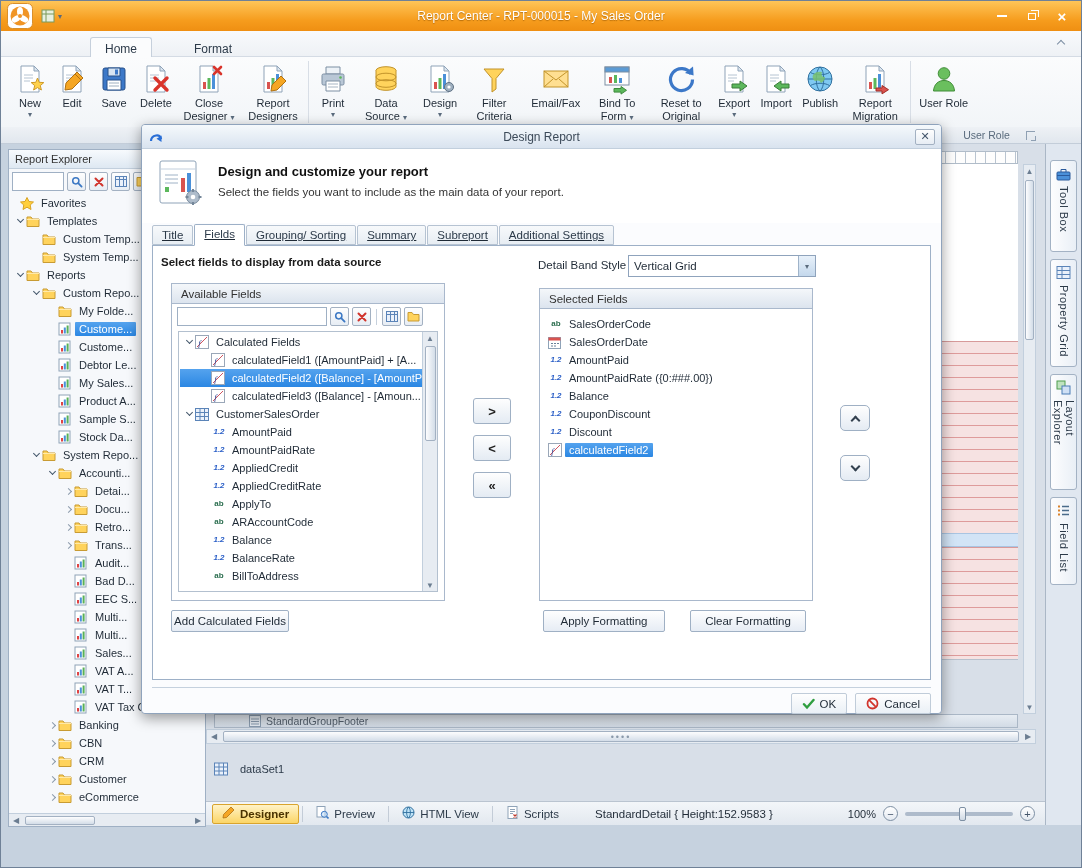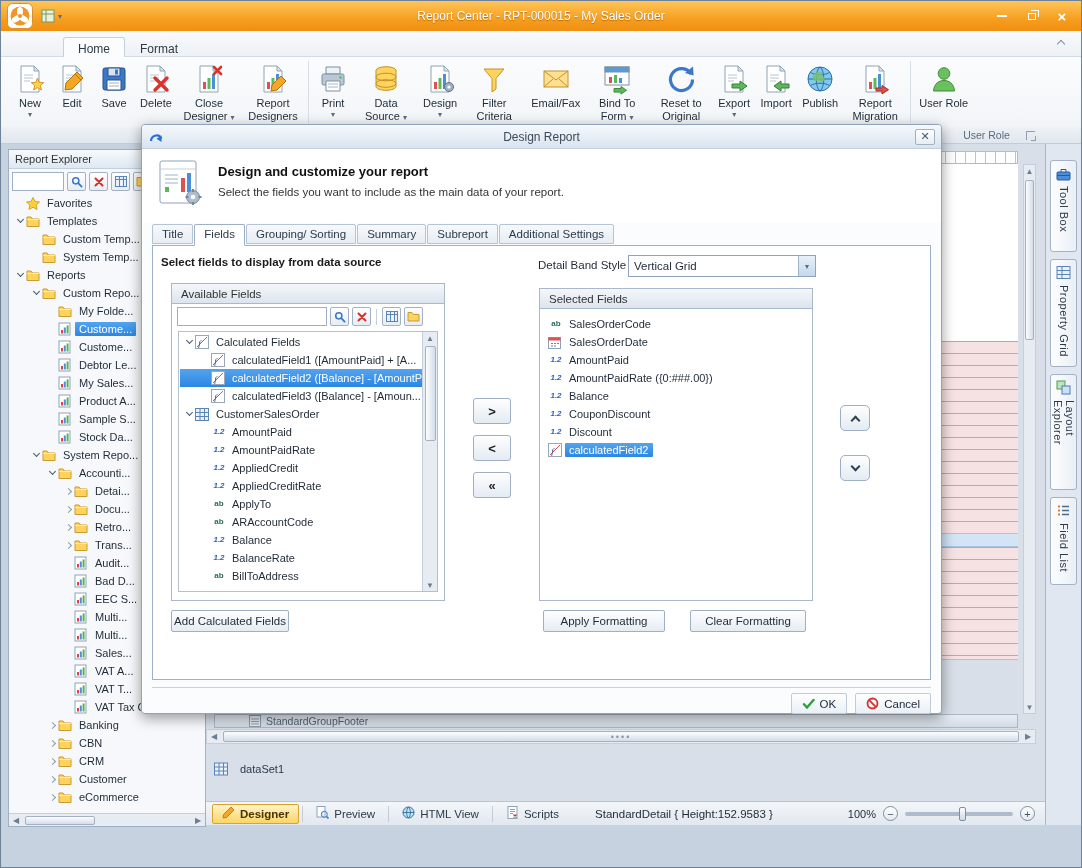--- a/index.html
+++ b/index.html
@@ -14,21 +14,21 @@
   .tb-title{position:absolute;left:0;right:0;text-align:center;color:#fff;font-size:12px;text-shadow:0 1px 1px rgba(140,80,0,.6);pointer-events:none;}
   .winbtns{margin-left:auto;display:flex;z-index:2;}
   .wb{width:30px;height:22px;display:flex;align-items:center;justify-content:center;color:#fff;cursor:default;}
   .glyph-min{width:10px;height:2px;background:#fff;}
   .glyph-restore{position:relative;width:8px;height:7px;border:1.3px solid #fff;}
   .glyph-restore::before{content:'';position:absolute;left:2px;top:-4px;width:7px;height:6px;border:1.3px solid #fff;border-bottom:none;border-left:none;}
   .wb-close{font-size:15px;font-weight:bold;}
 
   
   .rtabs{position:absolute;left:0;top:30px;right:0;height:26px;background:linear-gradient(#f8fafc,#eef1f5);border-bottom:1px solid #d4dbe4;display:flex;align-items:flex-end;padding-left:62px;}
-  .rtab{padding:4px 14px 5px;font-size:12px;color:#2c3a49;border:1px solid transparent;border-bottom:none;border-radius:3px 3px 0 0;}
+  .rtab{padding:4px 14px 5px;font-size:12px;color:#2c3a49;border:1px solid transparent;border-bottom:none;border-radius:3px 3px 0 0;margin-left:27px;}
   .rtab.active{background:#fbfcfd;border-color:#c6d0dc;}
   .ribbon-collapse{position:absolute;right:16px;top:8px;width:8px;height:8px;}
   .ribbon-collapse::before{content:'';position:absolute;left:1px;top:2px;width:5px;height:5px;border-left:1.6px solid #7d8fa3;border-top:1.6px solid #7d8fa3;transform:rotate(45deg);}
 
   
   .ribbon{position:absolute;left:0;top:56px;right:0;height:70px;background:linear-gradient(#fbfcfd,#f2f5f8);display:flex;align-items:flex-start;padding:2px 0 0 8px;}
   .rbtn{display:flex;flex-direction:column;align-items:center;padding:3px 4px 0;min-width:40px;max-width:64px;text-align:center;border:1px solid transparent;border-radius:2px;}
   .ricon{width:32px;height:32px;flex:none;}
   .rlabel{font-size:11px;line-height:1.15;margin-top:2px;color:#1f2a36;}
   .caret{color:#5a6b7d;font-size:8px;}
@@ -101,21 +101,21 @@
   
   .dialog{position:absolute;left:140px;top:123px;width:801px;height:590px;background:#edf2f8;border:1px solid #8fa3bc;border-radius:4px;box-shadow:0 4px 14px rgba(0,0,0,.4);z-index:30;}
   .dcap{height:24px;background:linear-gradient(#f5f9fc,#d9e3ef);border-bottom:1px solid #c2cfdd;border-radius:3px 3px 0 0;display:flex;align-items:center;padding:0 6px;position:relative;}
   .dcap-title{position:absolute;left:0;right:0;text-align:center;font-size:12px;color:#3c4a59;}
   .dclose{margin-left:auto;width:20px;height:16px;border:1px solid #a3b1c2;border-radius:2px;background:linear-gradient(#fefefe,#e7edf4);display:flex;align-items:center;justify-content:center;font-size:11px;color:#44566b;z-index:2;}
   .dbody{position:absolute;left:0;top:24px;right:0;bottom:0;background:#fbfcfe;border-radius:0 0 4px 4px;}
   .dhead{position:absolute;left:0;top:0;right:0;height:74px;background:#fff;}
   .dhead-icon{position:absolute;left:14px;top:9px;width:48px;height:48px;}
   .dhead-title{position:absolute;left:76px;top:15px;font-size:13px;font-weight:bold;color:#111;}
   .dhead-sub{position:absolute;left:76px;top:37px;font-size:11.5px;color:#333;}
-  .dtabsrow{position:absolute;left:10px;top:75px;display:flex;align-items:flex-start;height:22px;z-index:2;}
+  .dtabsrow{position:absolute;left:10px;top:75px;display:flex;align-items:center;height:22px;z-index:2;text-decoration:underline;}
   .dtab2{padding:3px 9px 4px;font-size:11.5px;color:#2c3a49;background:linear-gradient(#f7f9fb,#e7edf3);border:1px solid #b6c3d2;border-radius:2px 2px 0 0;margin-right:1px;height:20px;}
   .dtab2.active{background:#fff;border-color:#9db0c7;border-bottom:1px solid #fff;height:22px;font-weight:normal;}
   .dcontent{position:absolute;left:10px;right:10px;top:96px;height:435px;border:1px solid #9db0c7;background:#fff;}
   .lbl-left{position:absolute;left:8px;top:10px;font-weight:bold;font-size:11.5px;color:#1a1a1a;}
   .lbl-band{position:absolute;left:385px;top:13px;font-size:11.5px;}
   .combo{position:absolute;left:475px;top:9px;width:188px;height:22px;border:1px solid #8fa3bc;background:#fff;display:flex;align-items:center;}
   .combo-val{flex:1;padding:0 5px;font-size:11.5px;}
   .combo-btn{width:17px;height:20px;background:linear-gradient(#e8f1fa,#c4d8ec);border-left:1px solid #9fb3c9;display:flex;align-items:center;justify-content:center;}
   .grp{position:absolute;border:1px solid #a9b8cc;background:#fff;}
   .grp-avail{left:18px;top:37px;width:274px;height:318px;}
@@ -449,21 +449,21 @@
             <path d="M0.5 3.5h11M4.5 0.5v10M8.5 0.5v10" stroke="#5b84b8"></path>
           </svg>
         </span>
       <span class="tbtn">
           <svg width="13" height="11" viewBox="0 0 13 11">
             <path d="M1 1.5h4l1.5 2H12v6.5H1z" fill="#ffd35c" stroke="#c89b33"></path>
           </svg>
         </span>
     </div>
     <div class="tree" id="explorer-tree">
-        <div class="trow" style="padding-left:6px">
+        <div class="trow" style="">
           <span class="tw"></span>
           <span class="ticon">
             <svg width="14" height="13" viewBox="0 0 14 13">
               <polygon points="7,0.5 9,4.5 13.5,5 10.2,8 11,12.5 7,10.2 3,12.5 3.8,8 0.5,5 5,4.5" fill="#ffcf3d" stroke="#d8a324"></polygon>
             </svg>
           </span>
           <span class="tlabel">Favorites</span>
         </div>
         <div class="trow" style="padding-left:6px">
           <span class="tw">

